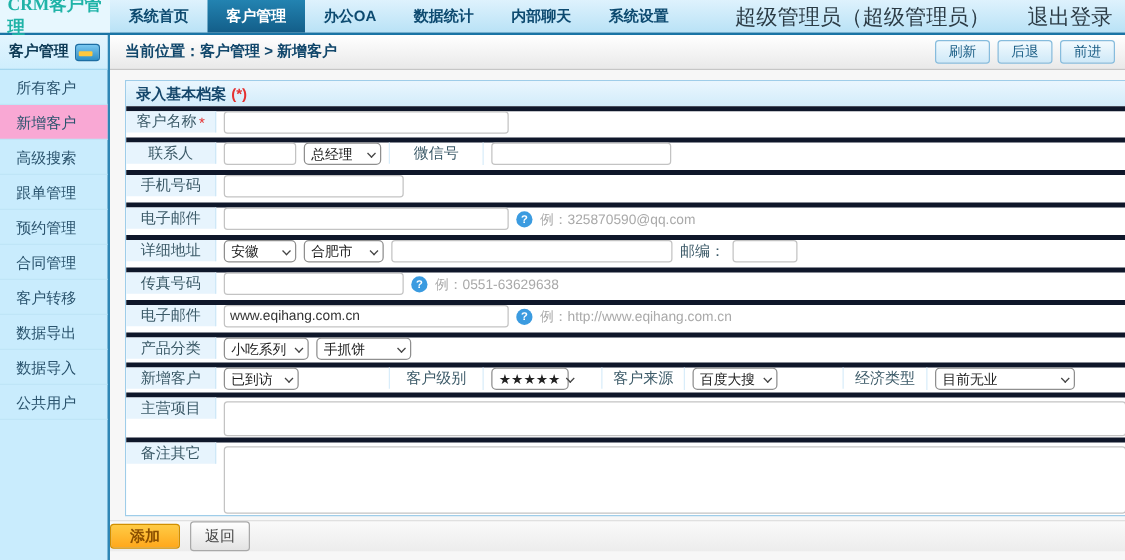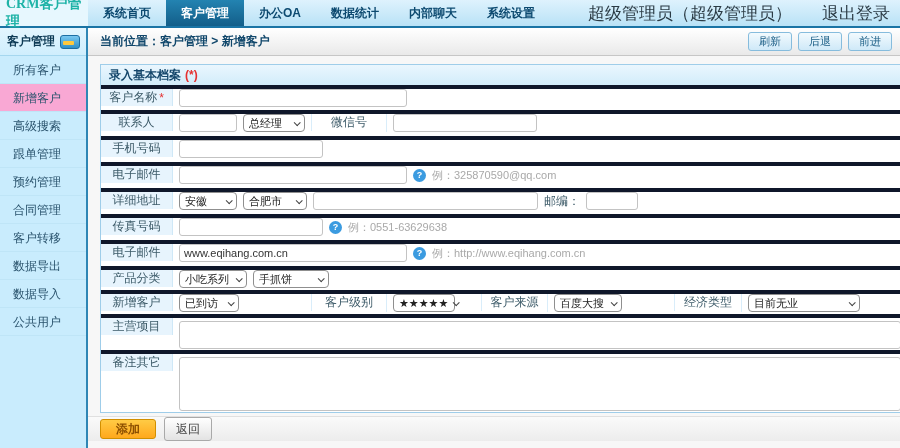--- a/index.html
+++ b/index.html
@@ -64,21 +64,21 @@
     transform:rotate(45deg) translateY(-1px); margin-left:5px; flex:none; }
   .help { width:13px; height:13px; border-radius:50%; background:#3b9be0; color:#fff;
     font-size:9px; font-weight:bold; display:inline-flex; align-items:center; justify-content:center;
     flex:none; cursor:pointer; }
   .hint { font-size:11px; color:#a9a9a9; }
   .ta { flex:1; border:1px solid #c3c3c3; border-radius:3px; resize:none; font-size:11px;
     font-family:inherit; padding:2px 4px; }
 
   
   .actionbar { margin-top:3px; height:25px; display:flex; align-items:center; gap:8px;
-    padding-left:12px; background:linear-gradient(#fafafa,#ececec); border-top:1px solid #e0e0e0; }
+    padding-left:0; background:linear-gradient(#fafafa,#ececec); border-top:1px solid #e0e0e0; }
   .btn-add { height:20px; padding:0 15px; background:linear-gradient(#ffcb45,#ffa81c);
     border:1px solid #d18f00; border-radius:3px; color:#8c4f00; font-weight:bold; font-size:12px;
     cursor:pointer; font-family:inherit; }
   .btn-return { height:24px; padding:0 11px; background:linear-gradient(#ffffff,#e3e3e3);
     border:1px solid #a9a9a9; border-radius:3px; color:#444; font-size:12px; cursor:pointer;
     font-family:inherit; }
 </style>
 </head>
 <body>
 

